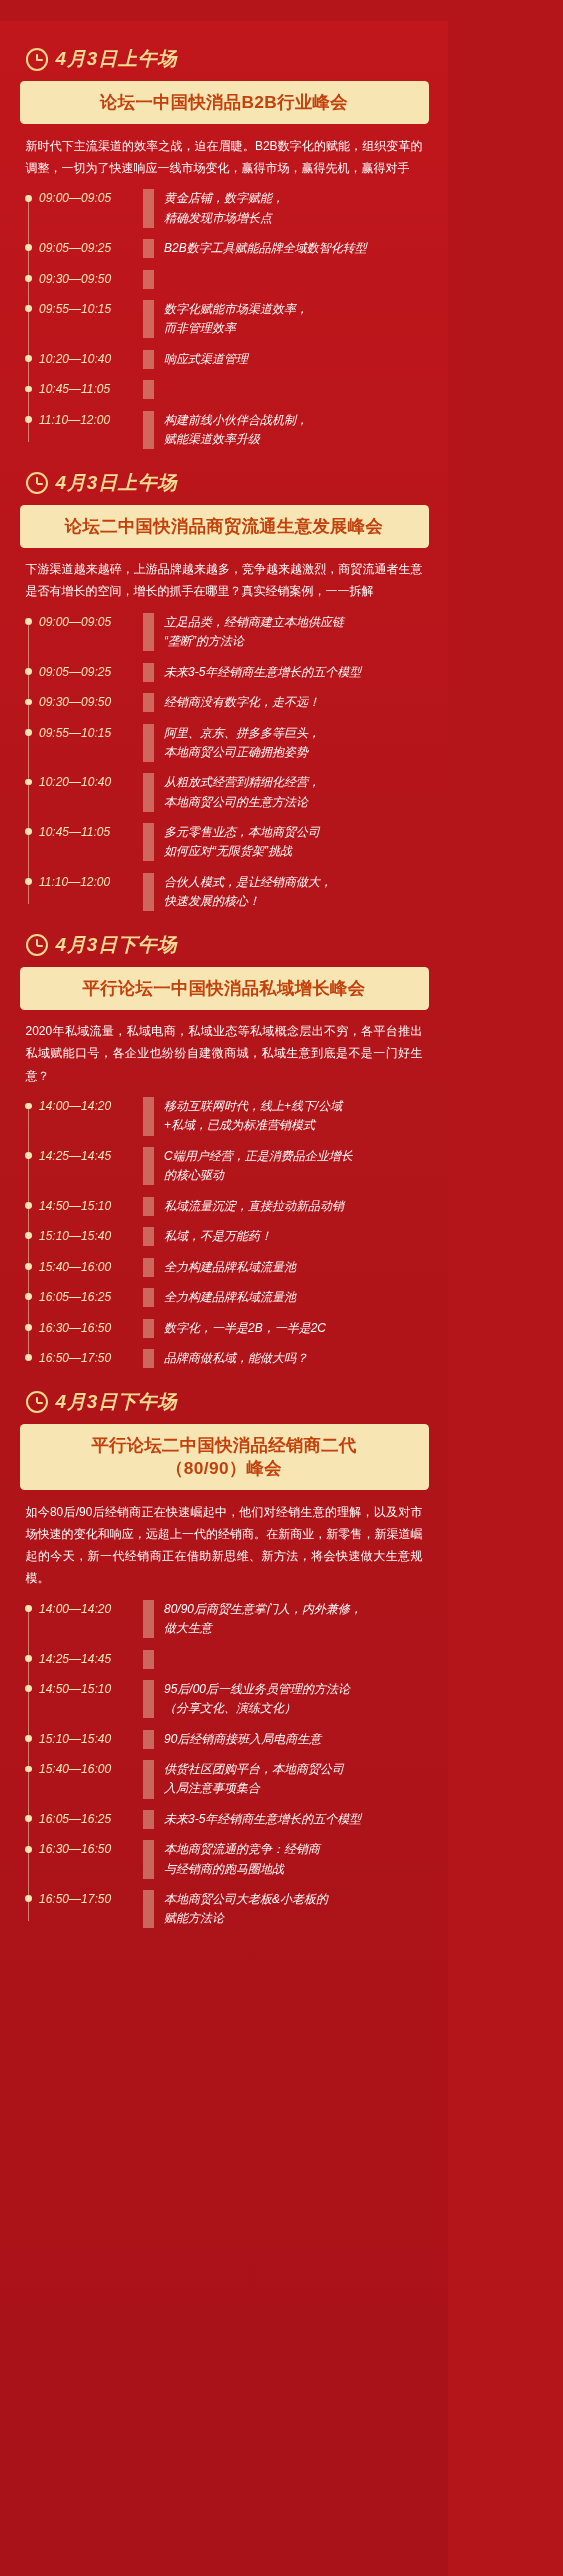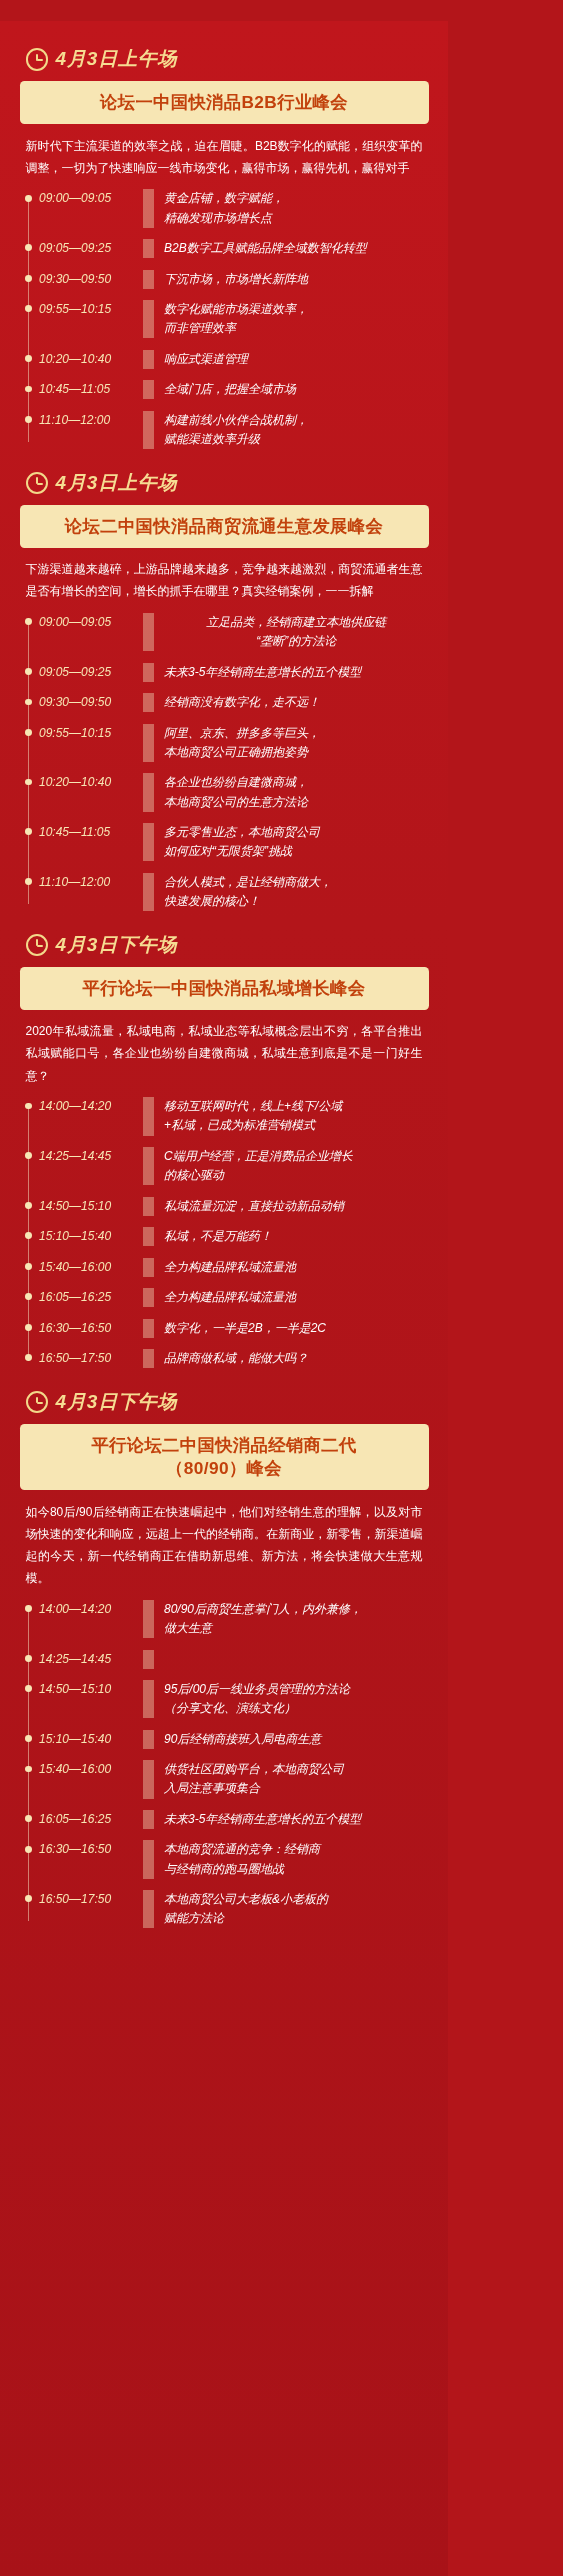--- a/index.html
+++ b/index.html
@@ -156,37 +156,35 @@
 精确发现市场增长点</span>
       </div>
       <div class="slot">
         <span class="slot-time">09:05—09:25</span>
         <span class="slot-sep"></span>
         <span class="slot-text">B2B数字工具赋能品牌全域数智化转型</span>
       </div>
       <div class="slot">
         <span class="slot-time">09:30—09:50</span>
         <span class="slot-sep"></span>
-        <span class="slot-text">下沉市场，市场增长新阵地</span>
       </div>
       <div class="slot">
         <span class="slot-time">09:55—10:15</span>
         <span class="slot-sep"></span>
         <span class="slot-text" style="white-space: pre-line;">数字化赋能市场渠道效率，
 而非管理效率</span>
       </div>
       <div class="slot">
         <span class="slot-time">10:20—10:40</span>
         <span class="slot-sep"></span>
         <span class="slot-text">响应式渠道管理</span>
       </div>
       <div class="slot">
         <span class="slot-time">10:45—11:05</span>
         <span class="slot-sep"></span>
-        <span class="slot-text">全域门店，把握全域市场</span>
       </div>
       <div class="slot">
         <span class="slot-time">11:10—12:00</span>
         <span class="slot-sep"></span>
         <span class="slot-text" style="white-space: pre-line;">构建前线小伙伴合战机制，
 赋能渠道效率升级</span>
       </div>
     </div>
   </section>
 
@@ -196,21 +194,21 @@
       <span class="day-title">4月3日上午场</span>
     </div>
     <div class="forum-bar">
       <div class="forum-title">论坛二中国快消品商贸流通生意发展峰会</div>
     </div>
     <p class="intro">下游渠道越来越碎，上游品牌越来越多，竞争越来越激烈，商贸流通者生意是否有增长的空间，增长的抓手在哪里？真实经销案例，一一拆解</p>
     <div class="timeline">
       <div class="slot">
         <span class="slot-time">09:00—09:05</span>
         <span class="slot-sep"></span>
-        <span class="slot-text" style="white-space: pre-line; text-align: center;">立足品类，经销商建立本地供应链
+        <span class="slot-text" style="white-space: pre-line;">立足品类，经销商建立本地供应链
 “垄断”的方法论</span>
       </div>
       <div class="slot">
         <span class="slot-time">09:05—09:25</span>
         <span class="slot-sep"></span>
         <span class="slot-text">未来3-5年经销商生意增长的五个模型</span>
       </div>
       <div class="slot">
         <span class="slot-time">09:30—09:50</span>
         <span class="slot-sep"></span>
@@ -218,21 +216,21 @@
       </div>
       <div class="slot">
         <span class="slot-time">09:55—10:15</span>
         <span class="slot-sep"></span>
         <span class="slot-text" style="white-space: pre-line;">阿里、京东、拼多多等巨头，
 本地商贸公司正确拥抱姿势</span>
       </div>
       <div class="slot">
         <span class="slot-time">10:20—10:40</span>
         <span class="slot-sep"></span>
-        <span class="slot-text" style="white-space: pre-line;">各企业也纷纷自建微商城，
+        <span class="slot-text" style="white-space: pre-line;">从粗放式经营到精细化经营，
 本地商贸公司的生意方法论</span>
       </div>
       <div class="slot">
         <span class="slot-time">10:45—11:05</span>
         <span class="slot-sep"></span>
         <span class="slot-text" style="white-space: pre-line;">多元零售业态，本地商贸公司
 如何应对“无限货架”挑战</span>
       </div>
       <div class="slot">
         <span class="slot-time">11:10—12:00</span>

